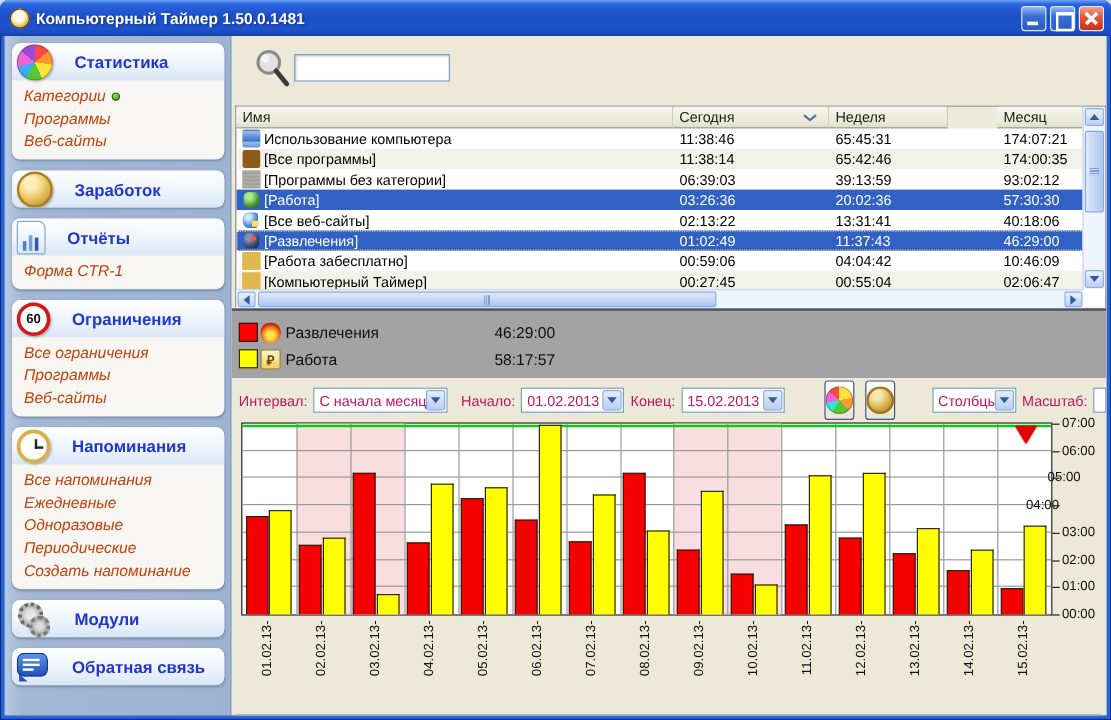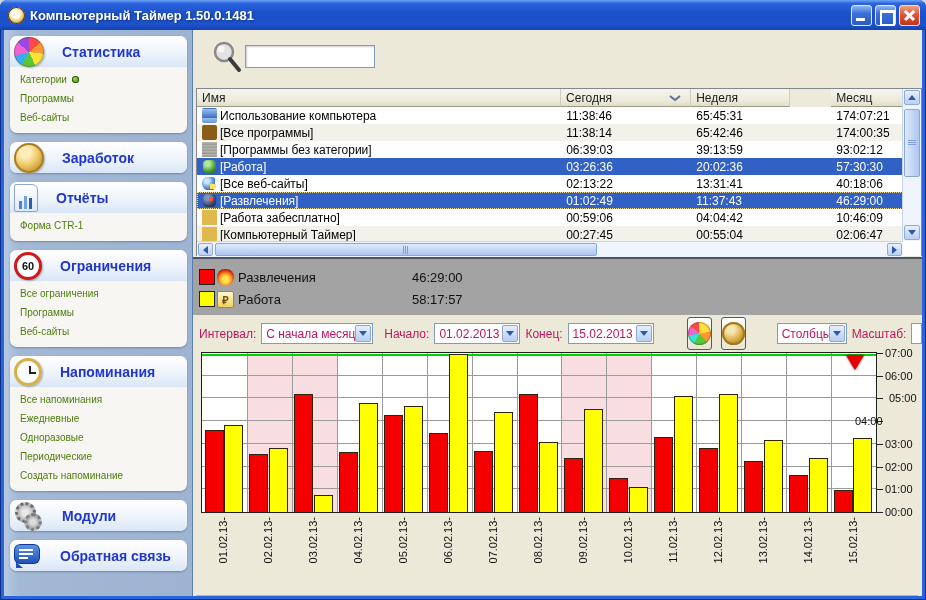--- a/index.html
+++ b/index.html
@@ -31,21 +31,21 @@
 
   
   .sidebar { width:189px; background:linear-gradient(90deg,#b7c9e2 0%,#a3b8d4 8%,#9db3d1 100%);
              padding:6px 5px 0 6px; overflow:hidden; border-right:1px solid #5a7db0; }
   .card { background:#f7f6f2; border-radius:7px; margin-bottom:9px; overflow:hidden;
           box-shadow:0 1px 2px rgba(30,50,90,.35); }
   .card-h { height:31px; display:flex; align-items:center; gap:18px; padding:0 4px;
             background:linear-gradient(180deg,#ffffff 0%,#eef4fc 55%,#d9e6f6 100%); cursor:default; }
   .card-title { color:#2036cc; font-weight:bold; font-size:14px; }
   .card-items { padding:3px 6px 6px 10px; }
-  .item { font-size:10px; color:#4d7c0f; line-height:19px; cursor:default; white-space:nowrap; }
+  .item { font-size:13px; color:#c2410c; line-height:19px; cursor:default; white-space:nowrap;font-style:italic; }
   .dot { display:inline-block; width:7px; height:7px; border-radius:50%; margin-left:5px;
          background:radial-gradient(circle at 35% 30%,#9ade60,#3f8a14); box-shadow:inset 0 0 0 1px #2c5c0c; }
 
   .sic { display:inline-block; flex:none; }
   .ic-pie { width:30px; height:30px; border-radius:50%;
             background:conic-gradient(#ff4848 0 14%, #ff9830 0 27%, #ffe43c 0 43%, #56c838 0 58%, #38aef2 0 71%, #ef64d2 0 86%, #9a48e0 0 100%);
             box-shadow:inset 0 0 0 1px rgba(90,60,20,.4), 1px 1px 2px rgba(0,0,0,.3); }
   .ic-coin { width:30px; height:30px; border-radius:50%;
              background:radial-gradient(circle at 38% 32%, #ffeebc 0 18%, #edc968 45%, #c89632 75%, #8f6412);
              box-shadow:inset 0 0 0 2px #a97e22, 1px 1px 2px rgba(0,0,0,.3); }
@@ -524,21 +524,21 @@
           <div class="ylab" style="left: 692px; top: 154px;">00:00</div>
           <div class="ytick" style="left: 684px; top: 137.286px;"></div>
           <div class="ylab" style="left: 692px; top: 131.286px;">01:00</div>
           <div class="ytick" style="left: 684px; top: 114.571px;"></div>
           <div class="ylab" style="left: 692px; top: 108.571px;">02:00</div>
           <div class="ytick" style="left: 684px; top: 91.8571px;"></div>
           <div class="ylab" style="left: 692px; top: 85.8571px;">03:00</div>
           <div class="ytick" style="left: 684px; top: 69.1429px;"></div>
           <div class="ylab" style="left: 662px; top: 63.1429px;">04:00</div>
           <div class="ytick" style="left: 684px; top: 46.4286px;"></div>
-          <div class="ylab" style="left: 696px; top: 40.4286px;">05:00</div>
+          <div class="ylab" style="left: 680px; top: 40.4286px;">05:00</div>
           <div class="ytick" style="left: 684px; top: 23.7143px;"></div>
           <div class="ylab" style="left: 692px; top: 17.7143px;">06:00</div>
           <div class="ytick" style="left: 684px; top: 1px;"></div>
           <div class="ylab" style="left: 692px; top: -5px;">07:00</div>
           <div class="xlab" style="left: 23.5333px; top: 165px;">01.02.13-</div>
           <div class="xlab" style="left: 68.6px; top: 165px;">02.02.13-</div>
           <div class="xlab" style="left: 113.667px; top: 165px;">03.02.13-</div>
           <div class="xlab" style="left: 158.733px; top: 165px;">04.02.13-</div>
           <div class="xlab" style="left: 203.8px; top: 165px;">05.02.13-</div>
           <div class="xlab" style="left: 248.867px; top: 165px;">06.02.13-</div>

